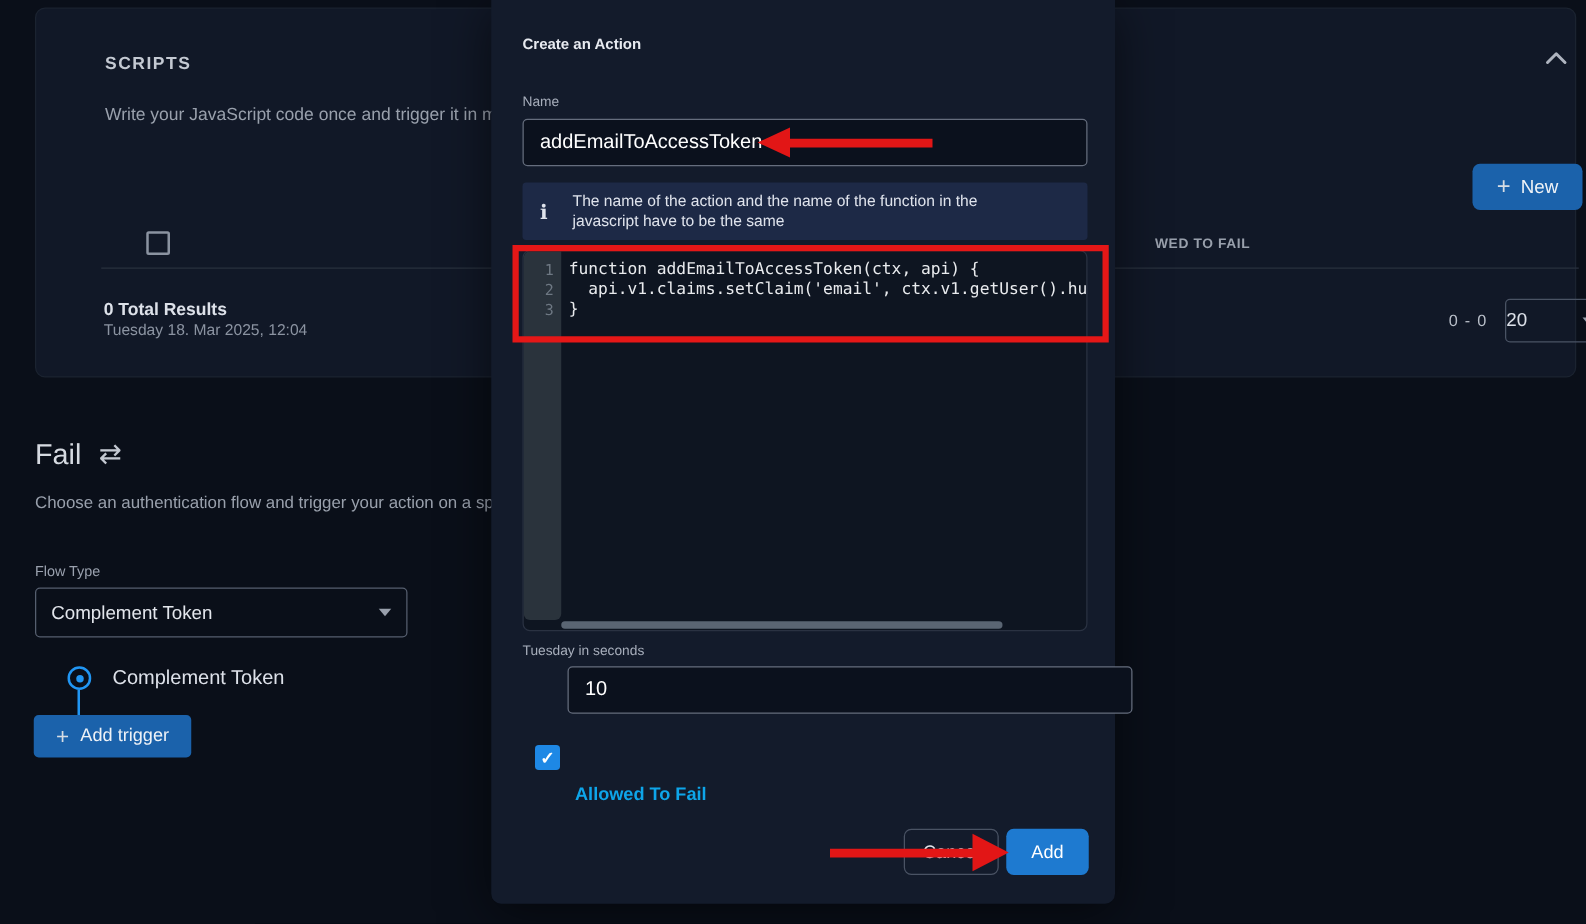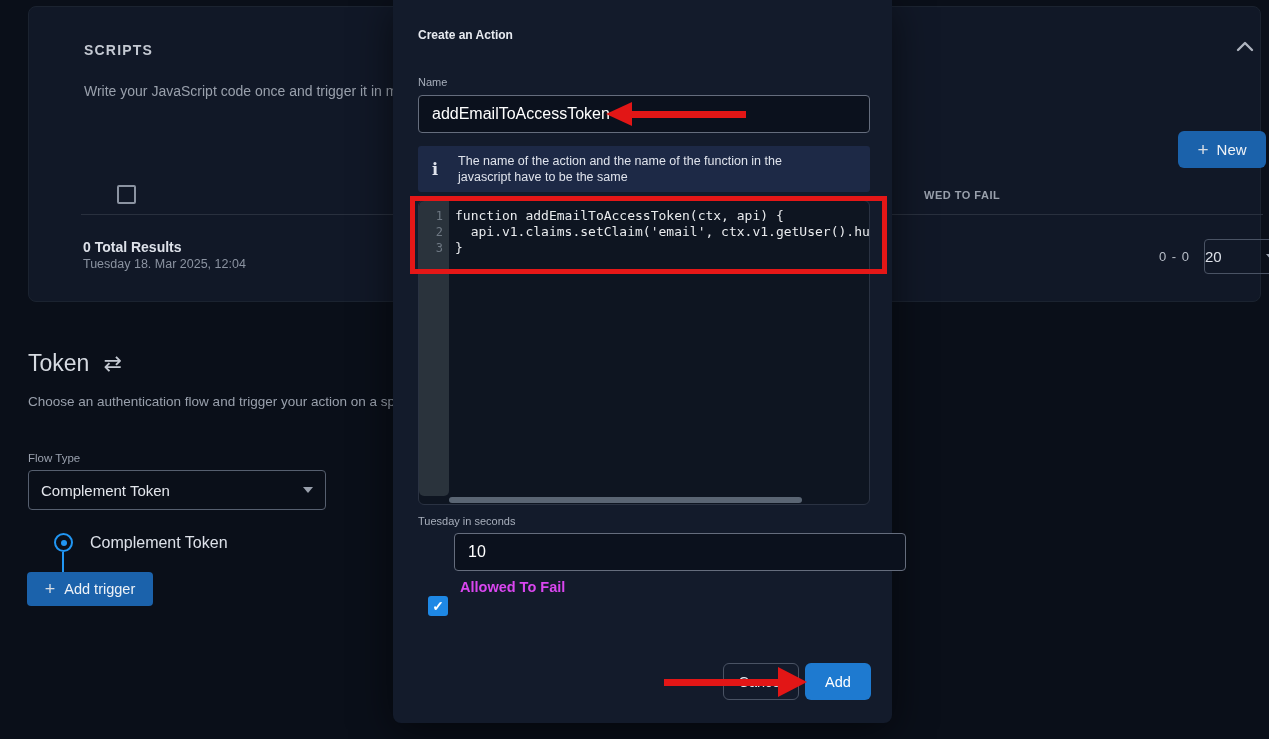--- a/index.html
+++ b/index.html
@@ -113,21 +113,21 @@
     padding:7px 0 0 6px; overflow:hidden;
   }
   .code div { font-family:"DejaVu Sans Mono", monospace; font-size:13px; line-height:16px; color:#e9ebee; white-space:pre; }
   .hscrollbar { position:absolute; left:30px; top:296px; width:353px; height:6px; background:#5a6573; border-radius:3px; cursor:pointer; }
   .atf-checkbox {
     left:35px; top:596px; width:20px; height:20px;
     background:#1e88e5; border-radius:3px; cursor:pointer;
     display:flex; align-items:center; justify-content:center;
     color:#ffffff; font-size:14px; font-weight:bold;
   }
-  .atf-label { left:67px; top:579px; font-size:14.5px; font-weight:600; color:#d946ef; }
+  .atf-label { left:67px; top:628px; font-size:14.5px; font-weight:600; color:#0ea5e9; }
   .cancel-btn {
     left:330px; top:663px; width:76px; height:37px;
     background:transparent; border:1px solid #4a5364; border-radius:6px;
     color:#e3e6ec; font-size:14.5px; font-family:inherit; cursor:pointer;
   }
   .add-btn {
     left:412px; top:663px; width:66px; height:37px;
     background:#1e7ad0; border:none; border-radius:6px;
     color:#ffffff; font-size:14.5px; font-family:inherit; cursor:pointer;
   }
@@ -178,21 +178,21 @@
     <div class="abs timestamp">Tuesday 18. Mar 2025, 12:04</div>
 
     <div class="abs range-label">0 - 0</div>
     <div class="abs page-size">
       <span>20</span>
       <span class="caret-down"></span>
     </div>
   </div>
 
   <div class="abs flows-title">
-    <span>Token</span>
+    <span>Fail</span>
     <span class="swap-icon">⇄</span>
   </div>
   <div class="abs flows-desc">Choose an authentication flow and trigger your action on a sp</div>
 
   <div class="abs flowtype-label">Flow Type</div>
   <div class="abs flowtype-select">
     <span>Complement Token</span>
     <span class="caret-down"></span>
   </div>
 

